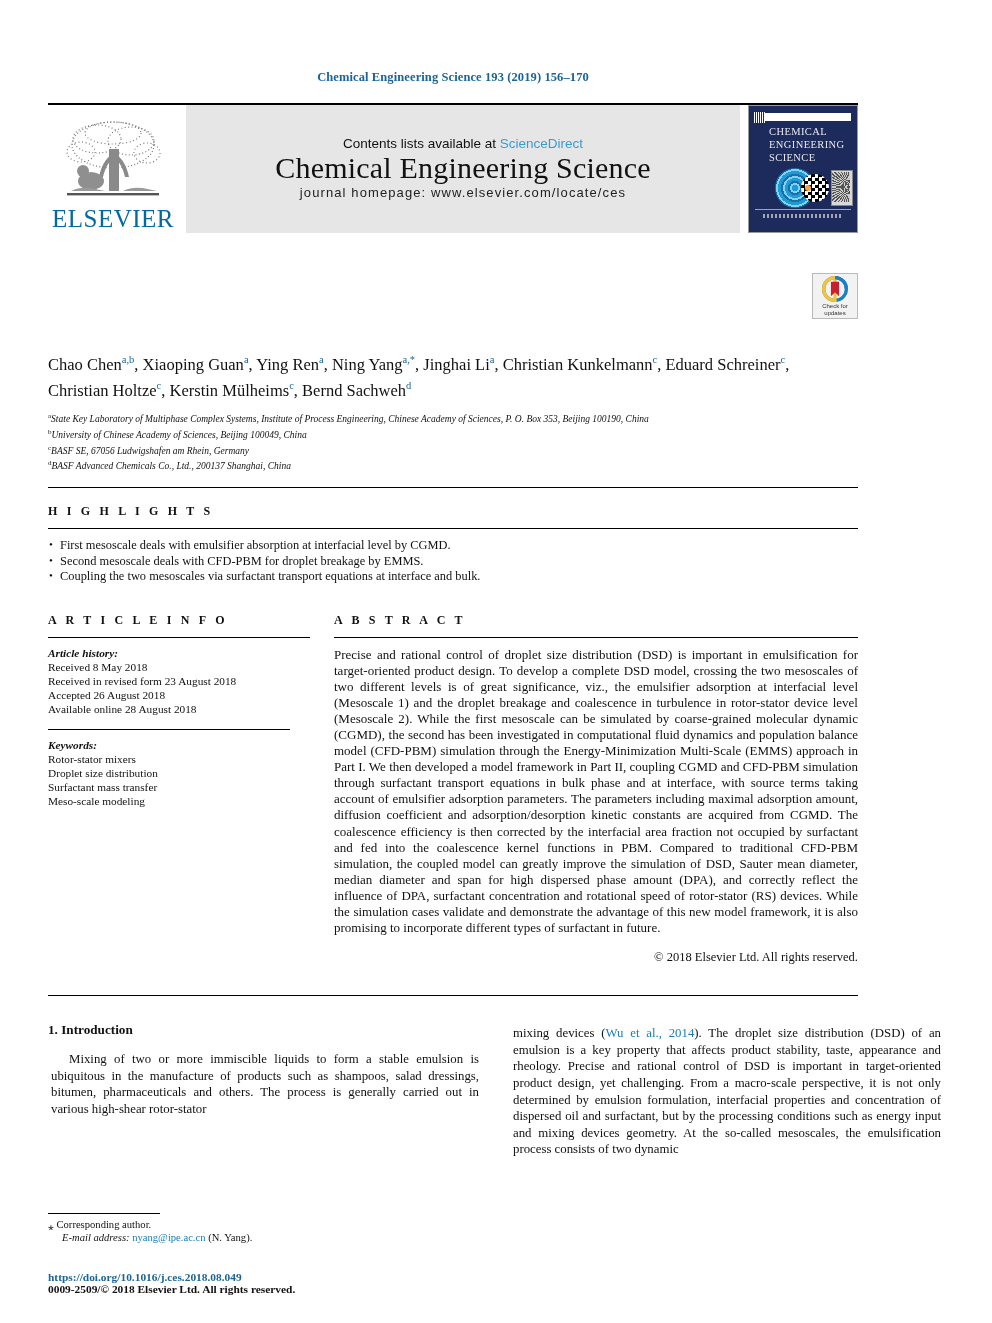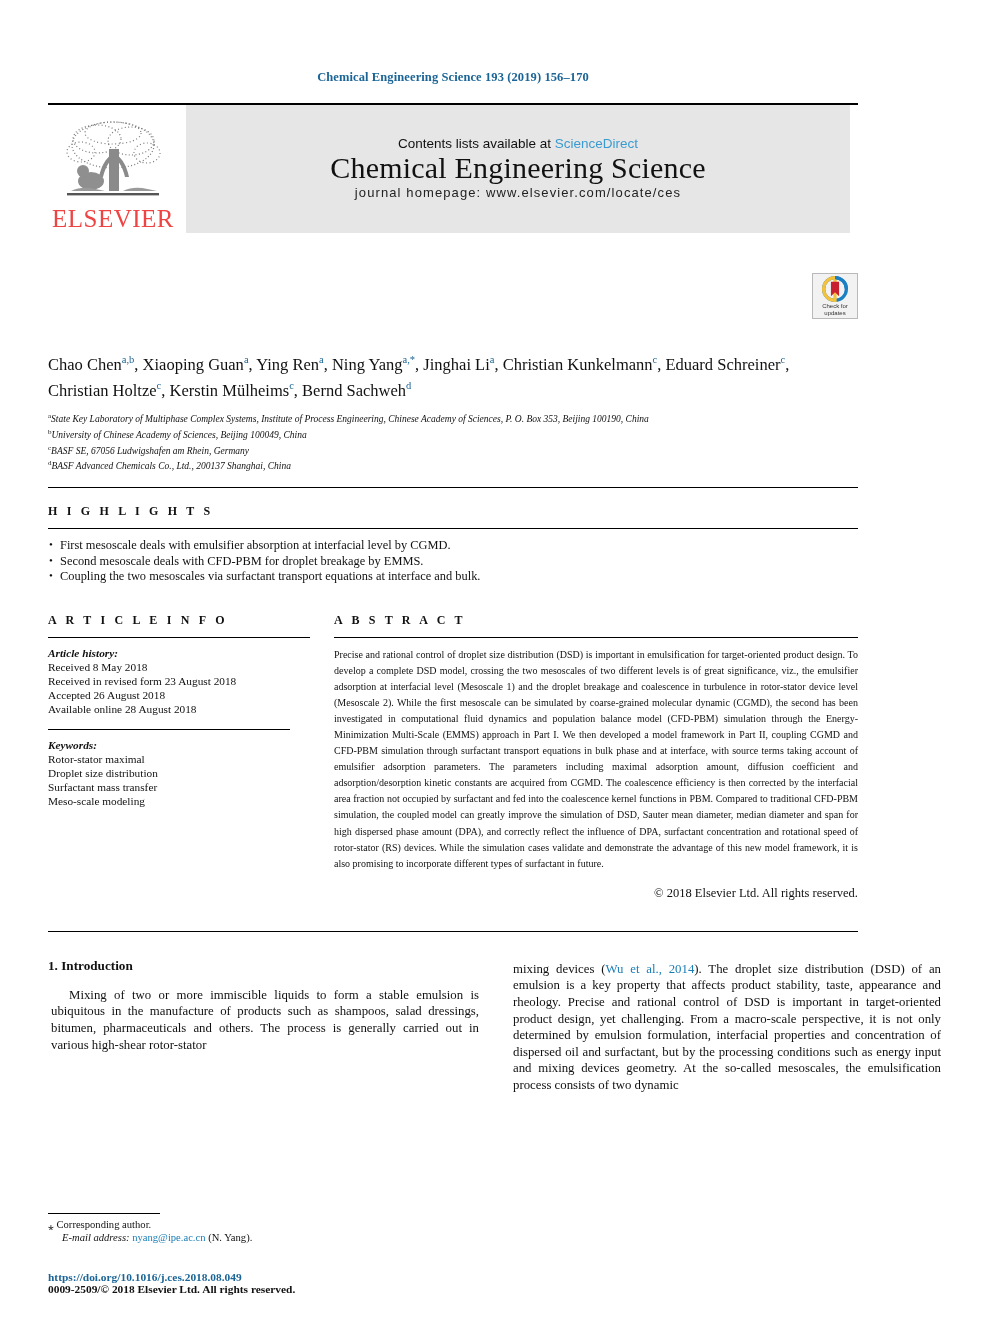--- a/index.html
+++ b/index.html
@@ -50,21 +50,21 @@
     display: flex;
     flex-direction: column;
     align-items: center;
     justify-content: flex-end;
     padding-bottom: 2px;
     box-sizing: border-box;
   }
   .tree-svg { display:block; }
   .elsevier-word {
     font-family: "Liberation Serif", serif;
-    color: #ef4444;
+    color: #0369a1;
     font-size: 25px;
     letter-spacing: .5px;
     line-height: 1;
     margin-top: 1px;
   }
   .journal-band {
     flex: 1 1 auto;
     background: #e6e6e6;
     margin-left: 8px;
     margin-right: 8px;
@@ -277,21 +277,21 @@
     margin-top: 8px;
   }
   .info-body .it { font-style: italic; font-weight: bold; }
   .info-sep {
     border-top: .9px solid #000;
     margin: 12px 0 8px 0;
     width: 242px;
   }
   .abstract-text {
     font-family: "Liberation Serif", serif;
-    font-size: 10px;
+    font-size: 13px;
     line-height: 16.1px;
     color: #111;
     text-align: justify;
     margin-top: 9px;
   }
   .abstract-copy {
     font-family: "Liberation Serif", serif;
     font-size: 12.5px;
     text-align: right;
     margin-top: 14px;
@@ -393,20 +393,38 @@
       </svg>
       <div class="elsevier-word">ELSEVIER</div>
     </div>
 
     <div class="journal-band">
       <div class="contents-line"><span>Contents lists available at </span><span class="sd-link">ScienceDirect</span></div>
       <div class="journal-name">Chemical Engineering Science</div>
       <div class="homepage-line">journal homepage: www.elsevier.com/locate/ces</div>
     </div>
 
+    <div class="cover-thumb">
+      <div class="cover-topbar"></div>
+      <div class="cover-barcode"></div>
+      <div class="cover-title">
+        <div>CHEMICAL</div>
+        <div>ENGINEERING</div>
+        <div>SCIENCE</div>
+      </div>
+      <div class="cover-art">
+        <div class="cover-rings"></div>
+        <div class="cover-checker"></div>
+        <div class="cover-dot"></div>
+        <div class="cover-panel"></div>
+        <div class="cover-fan"></div>
+      </div>
+      <div class="cover-bottomline"></div>
+      <div class="cover-microtext"></div>
+    </div>
   </div>
 
   <div class="title-block">
     <div class="crossmark">
       <svg class="crossmark-mark" viewBox="0 0 32 32">
         <circle cx="16" cy="16" r="14" fill="none" stroke="#1b7fc4" stroke-width="4"></circle>
         <path d="M2 16 a14 14 0 0 1 14 -14 l0 28 a14 14 0 0 1 -14 -14 z" fill="none" stroke="#f5c33b" stroke-width="4"></path>
         <path d="M16 2 a14 14 0 0 1 14 14" fill="none" stroke="#1b7fc4" stroke-width="4"></path>
         <path d="M11 7 h10 v18 l-5 -5 l-5 5 z" fill="#c8202e"></path>
       </svg>
@@ -447,21 +465,21 @@
             <div>Received 8 May 2018</div>
             <div>Received in revised form 23 August 2018</div>
             <div>Accepted 26 August 2018</div>
             <div>Available online 28 August 2018</div>
           </div>
       </div>
       <div class="info-sep"></div>
       <div class="info-body" style="margin-top:0">
         <div class="it">Keywords:</div>
         <div id="keyword-list">
-            <div>Rotor-stator maximal</div>
+            <div>Rotor-stator mixers</div>
             <div>Droplet size distribution</div>
             <div>Surfactant mass transfer</div>
             <div>Meso-scale modeling</div>
           </div>
       </div>
     </div>
 
     <div class="col-abs">
       <div class="sec-label">A B S T R A C T</div>
       <div class="abs-rule"></div>

